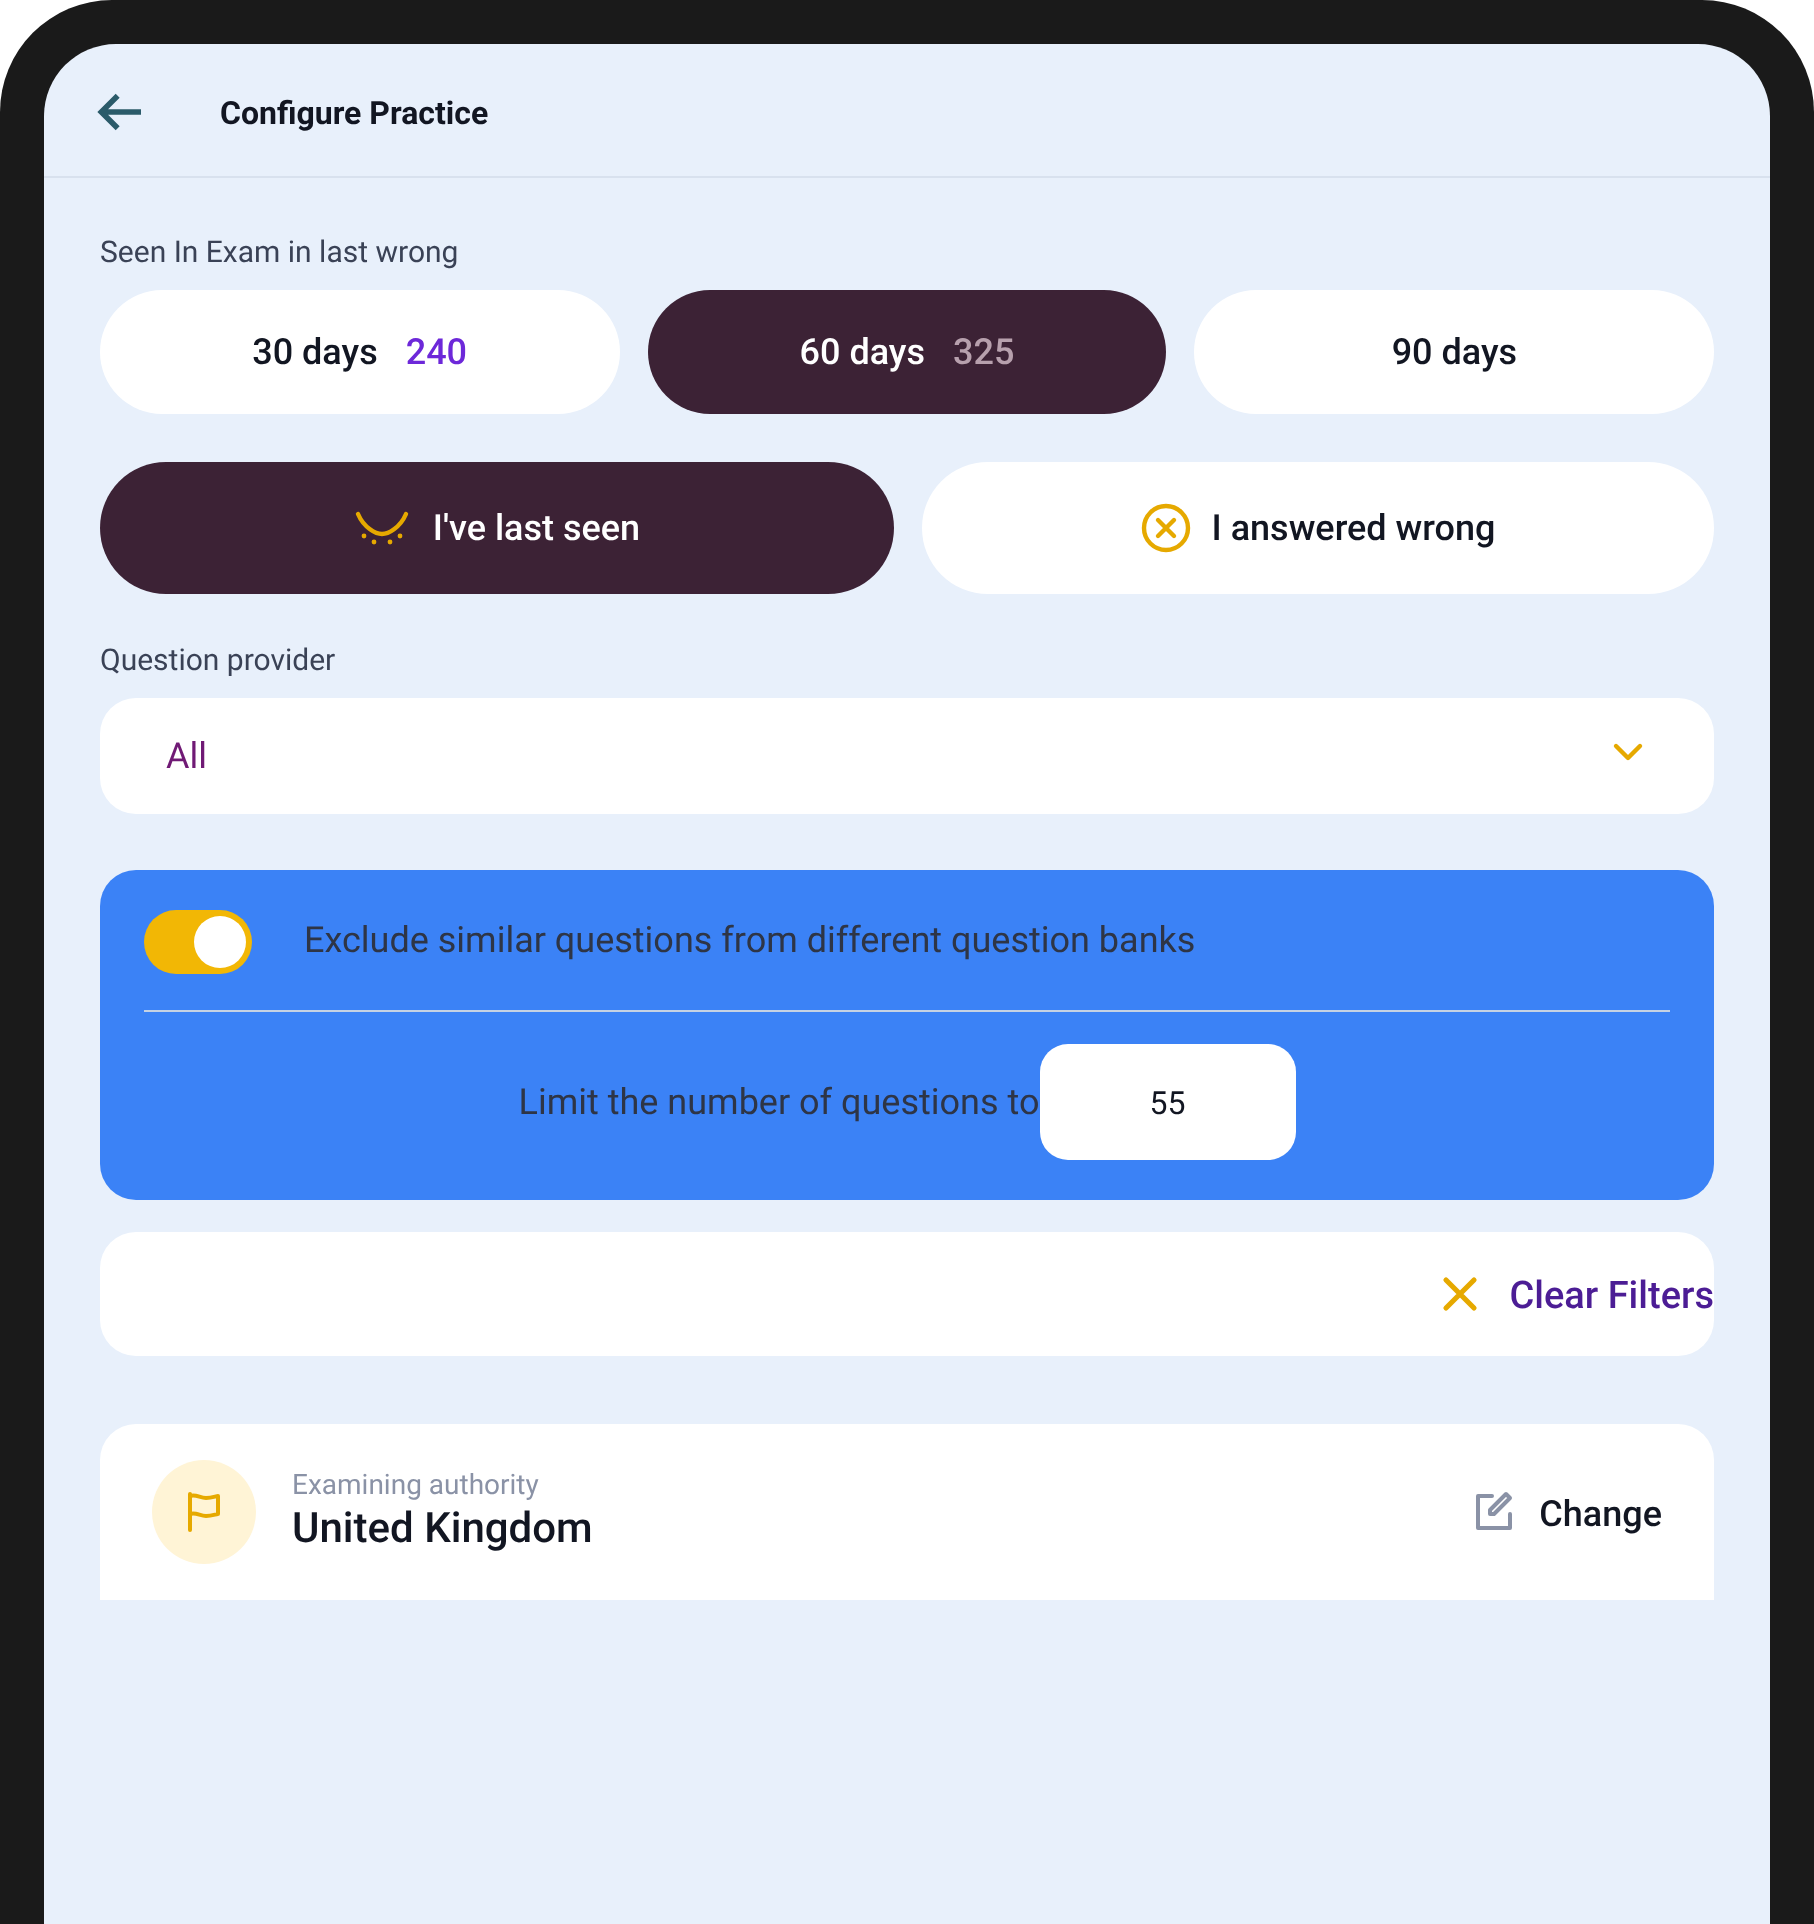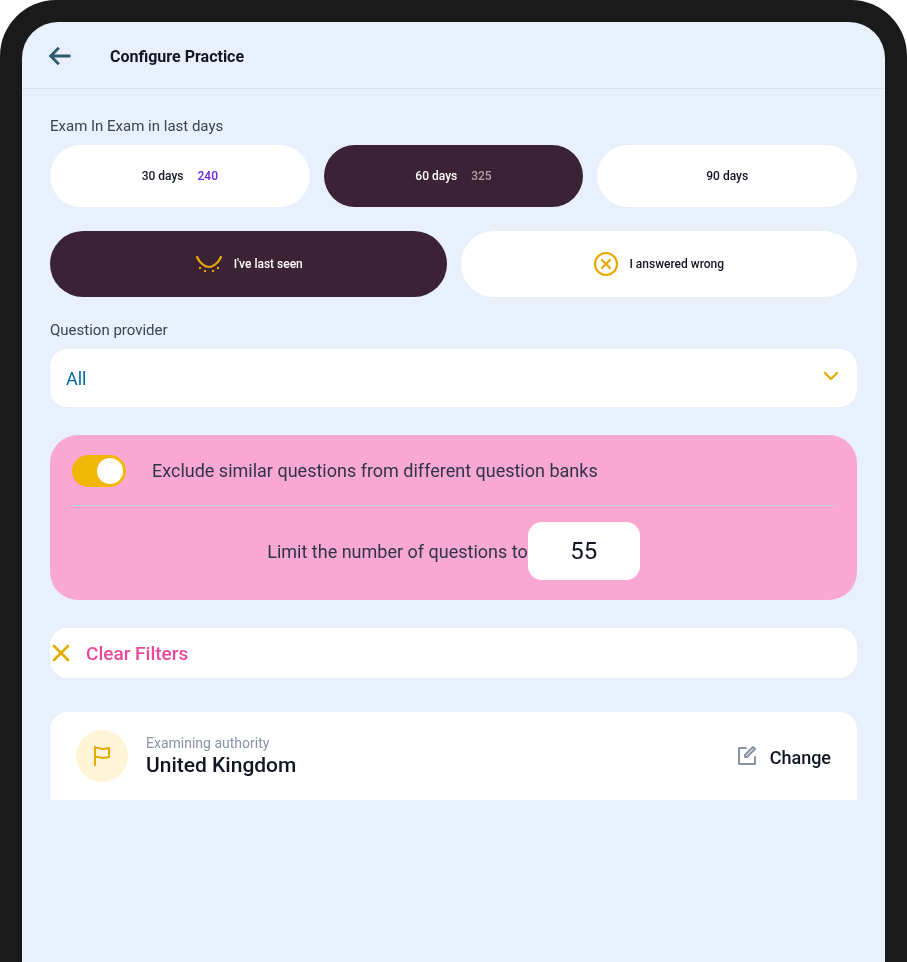--- a/index.html
+++ b/index.html
@@ -72,21 +72,21 @@
   .chip-row.cols-3 .chip { flex: 1 1 0; }
   .chip-row.cols-2 .chip { flex: 1 1 0; }
   .chip {
     background: #fff;
     border-radius: 36px;
     height: 62px;
     display: flex;
     align-items: center;
     justify-content: center;
     gap: 10px;
-    font-size: 12px;
+    font-size: 18px;
     font-weight: 500;
     color: #121622;
     cursor: pointer;
     user-select: none;
   }
   .chip .count {
     color: #6d28d9;
     font-weight: 500;
     margin-left: 4px;
   }
@@ -97,32 +97,32 @@
   .chip.selected .count { color: #b7a0ad; }
   .chip.tall { height: 66px; }
   .chip svg { flex-shrink: 0; }
   .select {
     background: #fff;
     border-radius: 18px;
     height: 58px;
     display: flex;
     align-items: center;
     justify-content: space-between;
-    padding: 0 16px;
-    font-size: 18px;
-    color: #0369a1;
+    padding: 0 33px;
+    font-size: 18px;
+    color: #701a75;
     cursor: pointer;
     margin-bottom: 28px;
   }
   .select .chev svg { stroke: #e6a900; }
   .panel {
-    background: #f9a8d4;
-    border-radius: 28px;
+    background: #3b82f6;
+    border-radius: 18px;
     padding: 20px 22px 20px 22px;
-    margin-bottom: 28px;
+    margin-bottom: 16px;
   }
   .panel-row {
     display: flex;
     align-items: center;
     gap: 26px;
   }
   .toggle {
     width: 54px;
     height: 32px;
     background: #f2b705;
@@ -153,41 +153,41 @@
   .limit-row {
     display: flex;
     align-items: center;
     justify-content: center;
   }
   .limit-label {
     font-size: 18px;
     color: #2e3546;
   }
   .limit-input {
-    width: 112px;
+    width: 128px;
     height: 58px;
     border-radius: 14px;
     background: #fff;
     border: none;
-    font-size: 24px;
+    font-size: 16px;
     color: #121622;
     text-align: center;
     font-family: inherit;
   }
   .clear-btn {
     background: #fff;
     border-radius: 18px;
-    height: 50px;
-    display: flex;
-    align-items: center;
-    justify-content: flex-start;
+    height: 62px;
+    display: flex;
+    align-items: center;
+    justify-content: flex-end;
     gap: 14px;
     font-size: 19px;
     font-weight: 500;
-    color: #ec4899;
+    color: #4c1d95;
     cursor: pointer;
     margin-bottom: 34px;
   }
   .clear-btn svg { stroke: #e6a900; stroke-width: 2.6; }
   .config-card {
     background: #fff;
     border-radius: 18px 18px 0 0;
     padding: 18px 26px;
     display: flex;
     align-items: center;
@@ -235,21 +235,21 @@
         <svg width="28" height="28" viewBox="0 0 24 24">
           <path d="M11 5l-7 7 7 7M4 12h17"></path>
         </svg>
       </span>
       <span class="header-title">Configure Practice</span>
     </div>
 
     <div class="content">
 
 
-      <div class="field-label">Exam In Exam in last days</div>
+      <div class="field-label">Seen In Exam in last wrong</div>
 
       <div class="chip-row cols-3">
         <div class="chip">
           <span>30 days</span>
           <span class="count">240</span>
         </div>
         <div class="chip selected">
           <span>60 days</span>
           <span class="count">325</span>
         </div>

